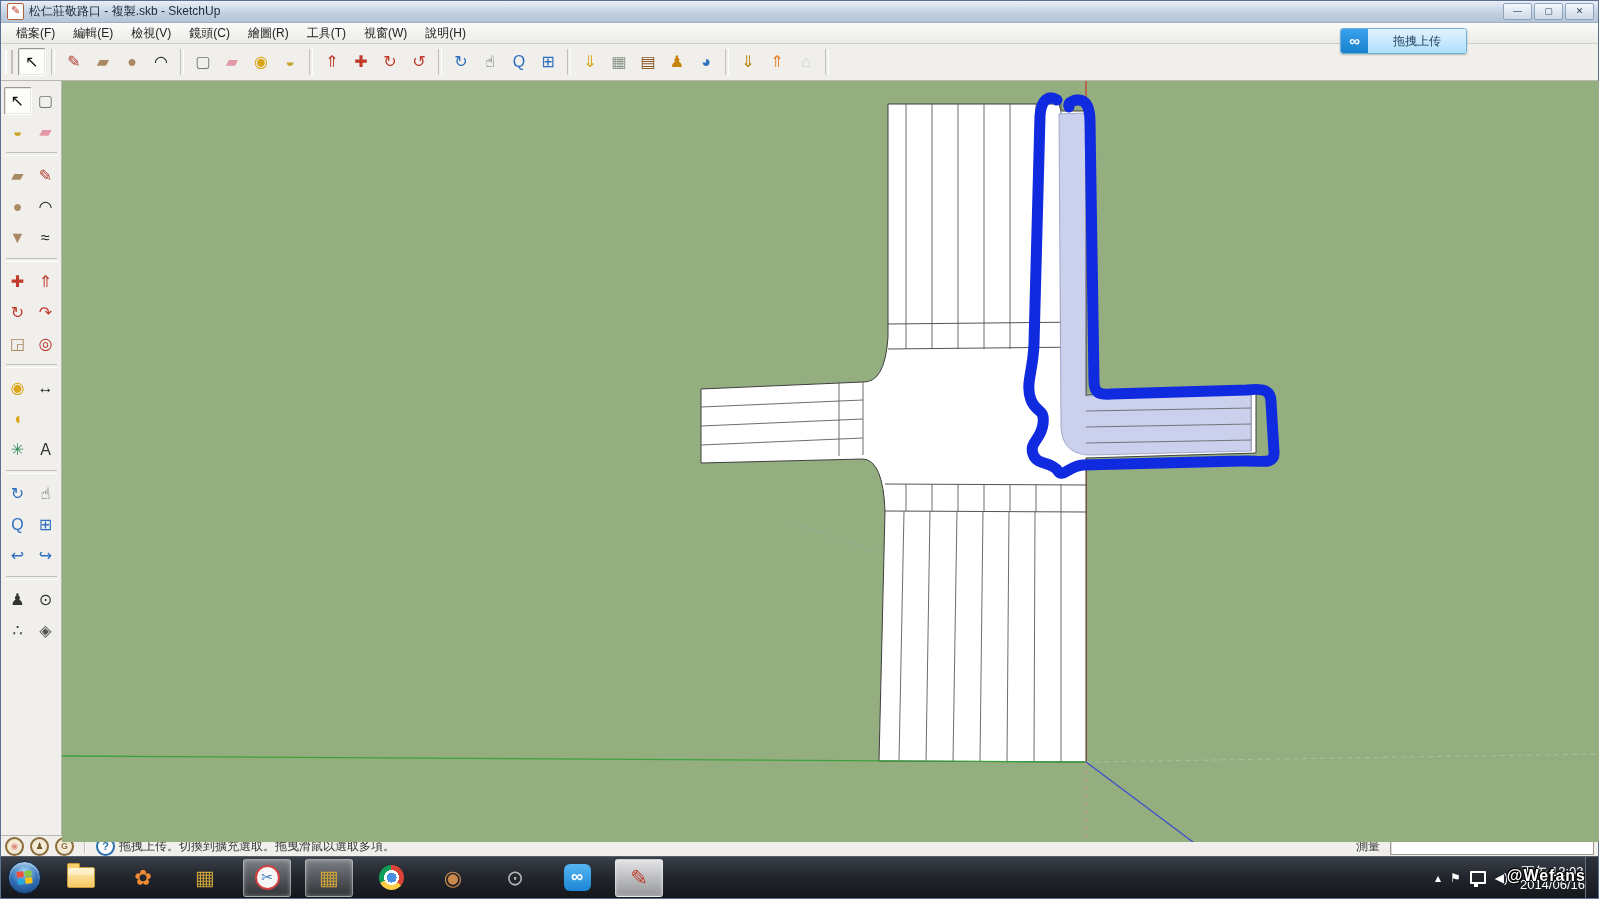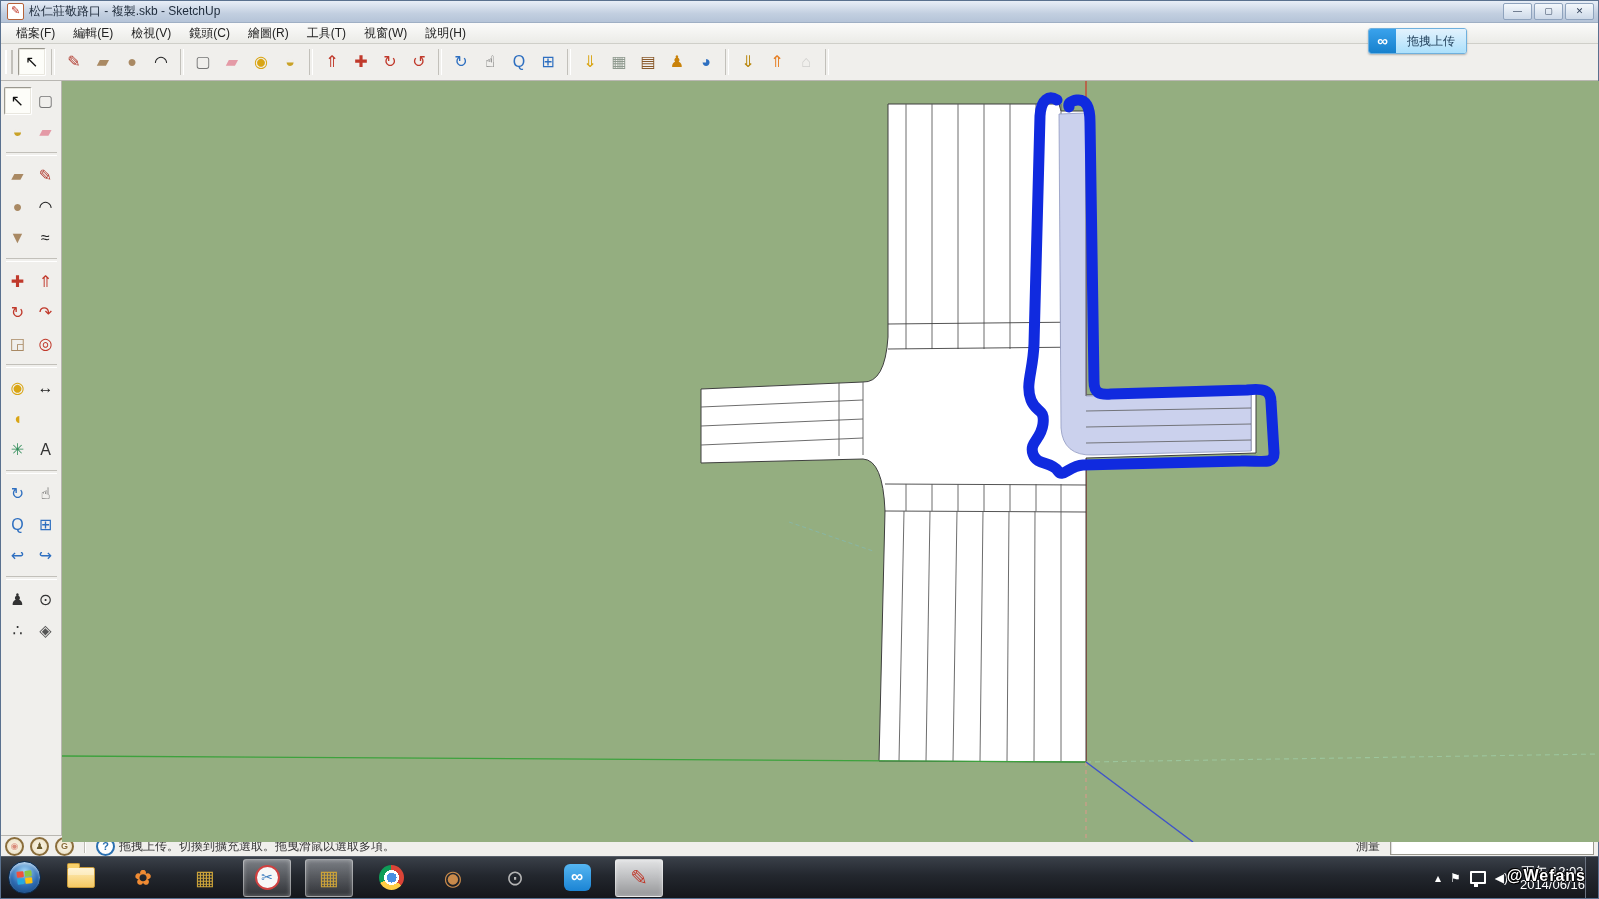--- a/index.html
+++ b/index.html
@@ -29,21 +29,21 @@
   .menubar{height:20px;flex:0 0 20px;background:linear-gradient(#fbfbfa,#ebebe7);
     border-bottom:1px solid #cfcfc9;display:flex;align-items:center;padding-left:6px;position:relative;}
   .menu-item{font-size:12px;color:#222;padding:2px 9px;}
 
   
   .upload-btn{position:absolute;top:27px;right:131px;height:24px;display:flex;z-index:50;
     border:1px solid #6fb0dd;border-radius:3px;overflow:hidden;box-shadow:0 1px 2px rgba(0,0,0,.25);}
   .ub-ico{width:27px;background:linear-gradient(#3aa2ec,#1781cd);color:#fff;font-size:15px;
     line-height:24px;text-align:center;font-weight:bold;}
   .ub-label{background:linear-gradient(#e3f2fd,#ace0fb);color:#23425c;font-size:12px;
-    line-height:24px;padding:0 11px;}
+    line-height:24px;padding:0 25px;}
 
   
   .toolbar-top{height:36px;flex:0 0 36px;background:#f0efec;border-bottom:1px solid #b9b7b2;
     display:flex;align-items:center;padding-left:4px;gap:1px;}
   .toolbar-grip{width:4px;height:24px;border-left:2px solid #fff;border-right:2px solid #c2c0ba;margin:0 4px 0 0;}
   .tool-btn{width:26px;height:26px;border:1px solid transparent;border-radius:2px;
     font-size:16px;line-height:25px;text-align:center;cursor:default;flex:0 0 auto;}
   .tool-btn.small{font-size:12px;font-weight:bold;letter-spacing:0;margin-left:40px;}
   .tool-btn.pressed{background:#fdfdf9;border-color:#9a988f #fff #fff #9a988f;box-shadow:inset 0 0 0 1px #e9e7df;}
   .tool-btn.disabled{opacity:.38;filter:grayscale(.8);}

